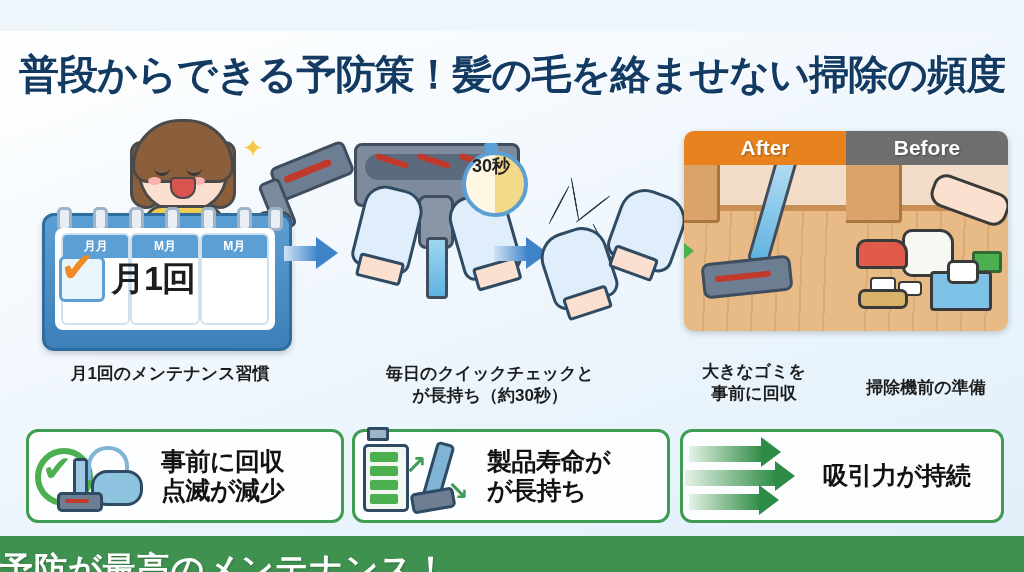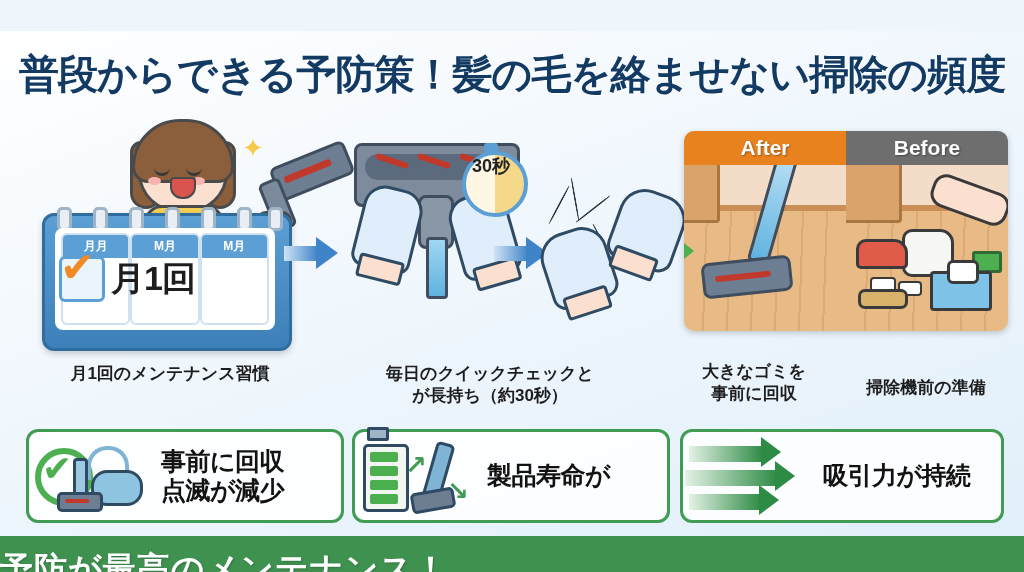--- a/index.html
+++ b/index.html
@@ -365,20 +365,21 @@
           <div class="batt-cell" style="top:33px"></div>
           <div class="batt-cell" style="top:47px"></div>
         </div>
         <div class="cyc" style="left:50px;top:14px;">↗</div>
         <div class="cyc" style="left:92px;top:40px;">↘</div>
         <div class="stick2"></div>
         <div class="stick2-h"></div>
       </div>
       <div class="btxt">
         <span>製品寿命が</span><br>
+        <span>が長持ち</span>
       </div>
     </div>
 
     <div class="bbox b3">
       <div class="bicons" style="width:140px">
         <div class="garrow" style="left:6px;top:10px;width:74px;"></div>
         <div class="gtip" style="left:78px;top:1px;"></div>
         <div class="garrow" style="left:2px;top:34px;width:92px;"></div>
         <div class="gtip" style="left:92px;top:25px;"></div>
         <div class="garrow" style="left:6px;top:58px;width:72px;"></div>

